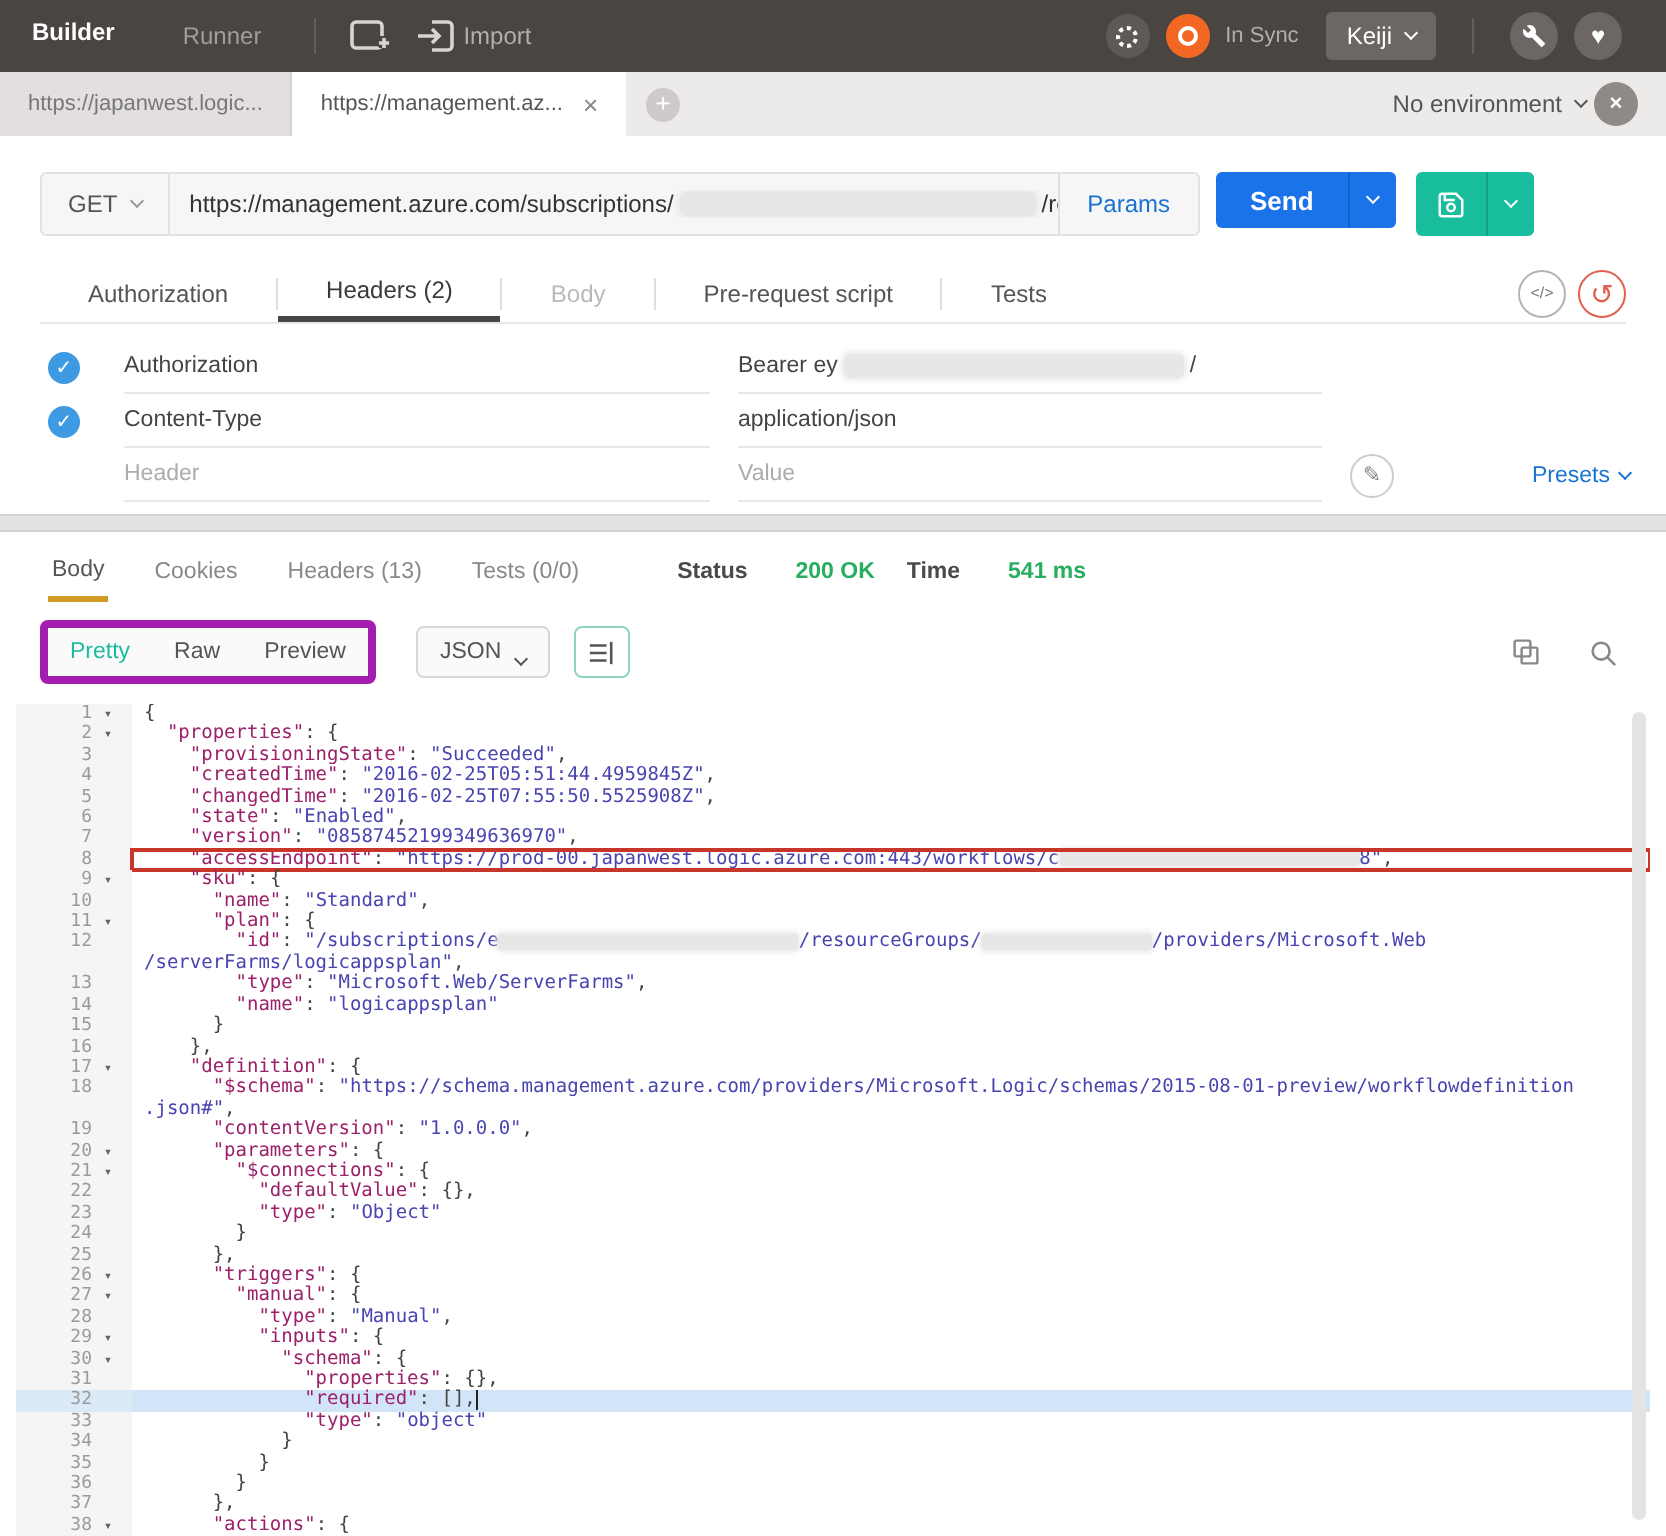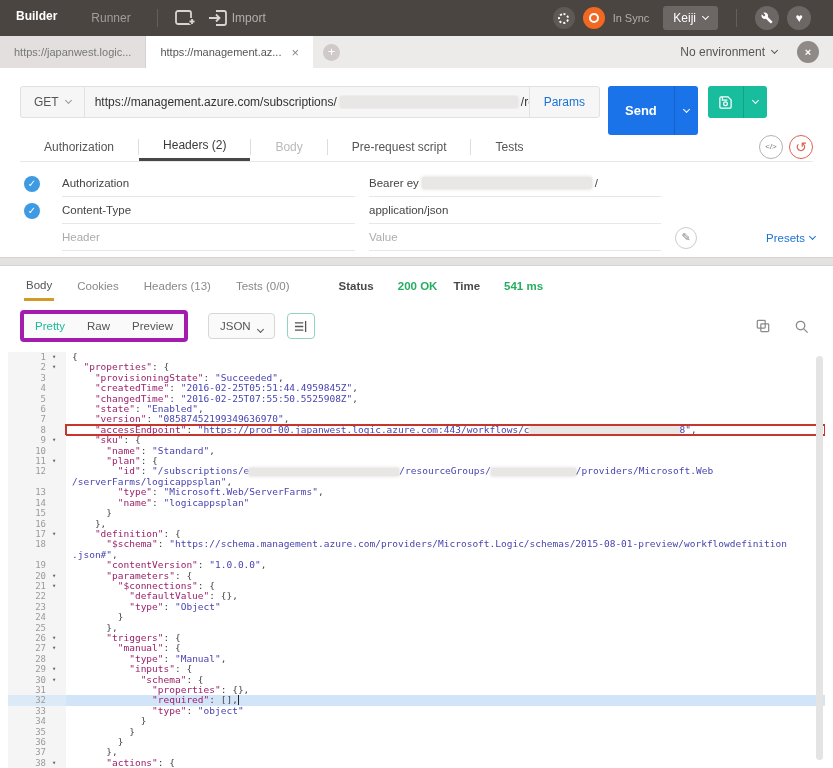--- a/index.html
+++ b/index.html
@@ -31,38 +31,38 @@
 
   
   .tabstrip { position:absolute; top:36px; left:0; right:0; height:32px; background:#edeaea;
               display:flex; align-items:stretch; }
   .ptab { display:flex; align-items:center; padding:0 14px; font-size:11px; color:#777; }
   .ptab.inactive { background:#e3dfdf; border-right:1px solid #d6d2d2; }
   .ptab.active { background:#fff; color:#555; }
   .tab-close { margin-left:10px; color:#888; font-size:13px; line-height:1; }
   .newtab-circle { width:17px; height:17px; border-radius:50%; background:#cfc9c9; color:#fff;
                    font-size:13px; line-height:15px; text-align:center; align-self:center; margin-left:10px; }
-  .env-right { margin-left:auto; display:flex; align-items:center; gap:20px; padding-right:14px; }
+  .env-right { margin-left:auto; display:flex; align-items:center; gap:4px; padding-right:14px; }
   .env-label { font-size:12px; color:#555; display:flex; align-items:center; gap:7px; }
   .env-eye { width:22px; height:22px; border-radius:50%; background:#8f8a88; color:#fff;
              display:flex; align-items:center; justify-content:center; font-size:11px; font-weight:bold; }
 
   
   .urlrow { position:absolute; top:86px; left:20px; display:flex; }
   .urlbox { width:580px; height:32px; background:#f7f6f6; border:1px solid #e2e0e0; border-radius:3px;
             display:flex; align-items:center; }
   .method { padding:0 13px; font-size:12px; color:#555; display:flex; align-items:center; gap:7px; }
   .m-sep { width:1px; align-self:stretch; background:#e2e0e0; }
   .urltext { flex:1; padding:0 10px; font-size:12px; color:#333; display:flex; align-items:center;
              white-space:nowrap; overflow:hidden; }
   .redact-inline { display:inline-block; height:12px; background:#e9e6e6; border-radius:3px;
                    box-shadow:0 0 3px 1px #e9e6e6; margin:0 3px; flex:0 0 auto; }
   .params { align-self:stretch; display:flex; align-items:center; padding:0 14px;
             border-left:1px solid #e2e0e0; color:#1a73d2; font-size:12px; }
-  .send-btn { margin-left:8px; height:49px; background:#1a73e8; border-radius:3px; color:#fff;
+  .send-btn { margin-left:8px; height:28px; background:#1a73e8; border-radius:3px; color:#fff;
               display:flex; align-items:center; }
   .send-label { padding:0 17px; font-size:13px; font-weight:bold; }
   .btn-chev { align-self:stretch; display:flex; align-items:center; padding:0 9px;
               border-left:1px solid rgba(0,0,0,0.15); }
   .save-btn { margin-left:10px; height:32px; background:#17bd9d; border-radius:3px; color:#fff;
               display:flex; align-items:center; }
   .save-ic { padding:0 10px; display:flex; align-items:center; }
 
   
   .reqtabs { position:absolute; top:132px; left:20px; right:20px; height:30px;

